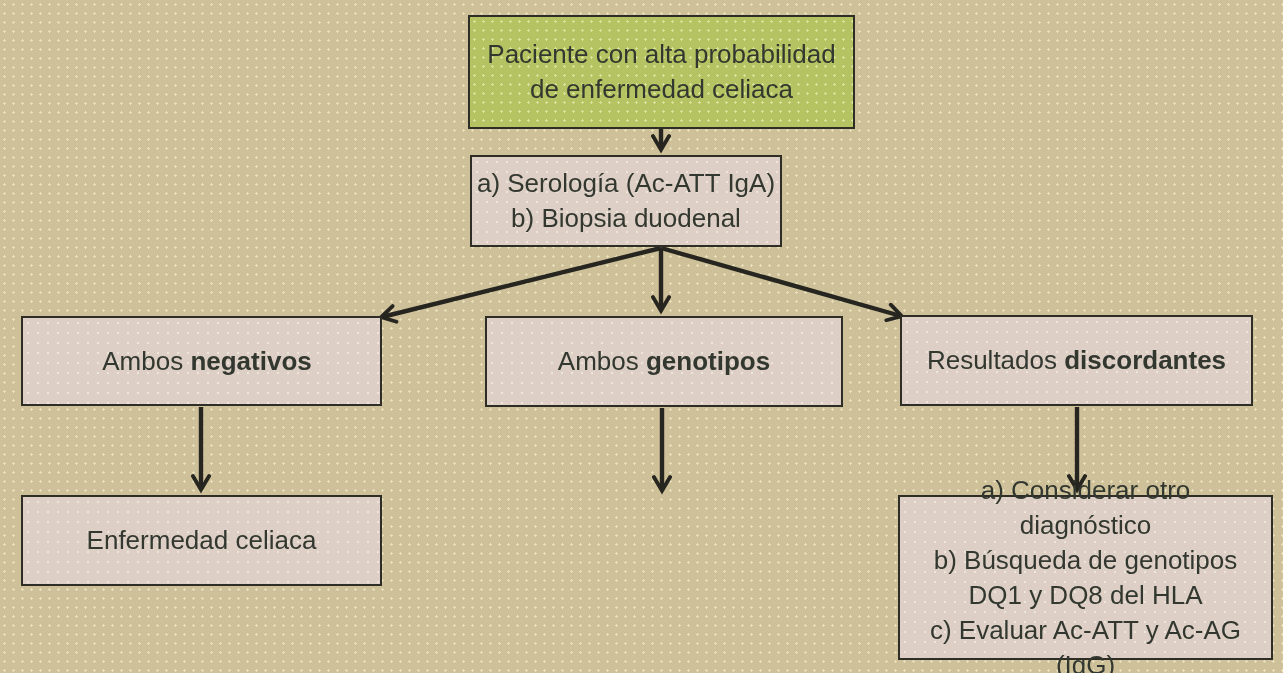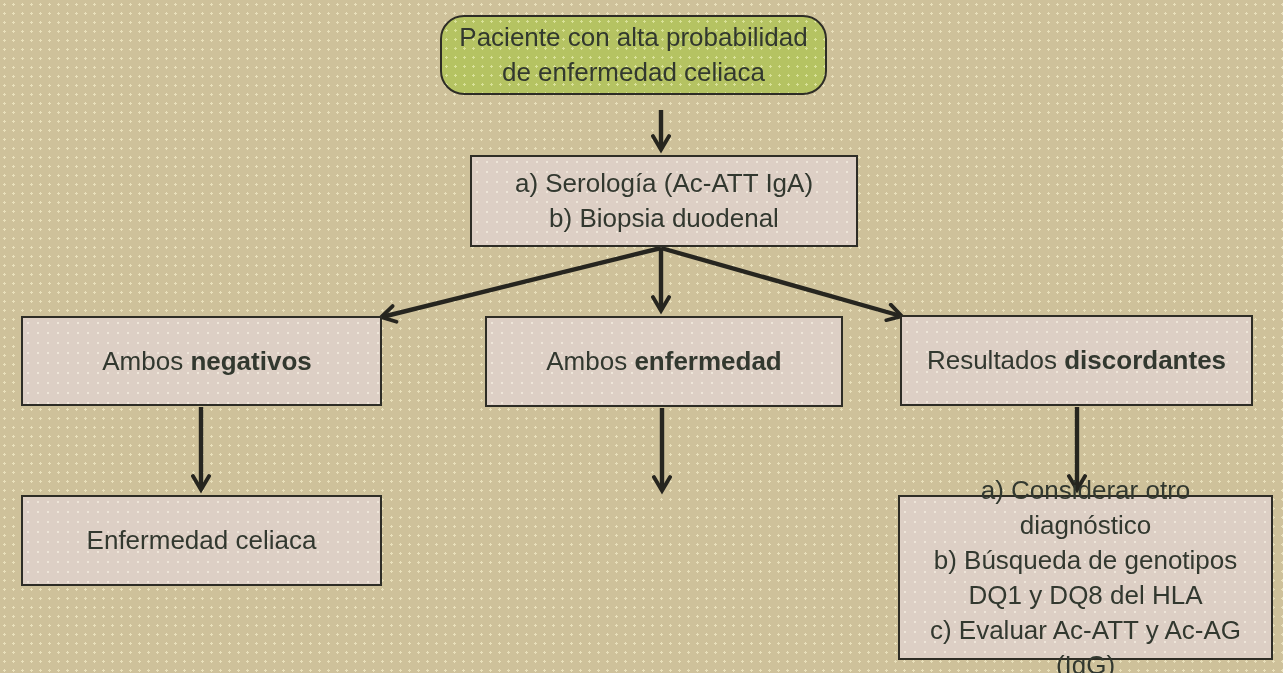--- a/index.html
+++ b/index.html
@@ -36,22 +36,22 @@
   }
   .node--green {
     background-color: #b5c362;
     background-image: radial-gradient(rgba(242, 247, 190, 0.6) 1px, rgba(0,0,0,0) 1.2px);
     background-size: 9px 9px;
   }
   .multiline { white-space: pre-line; }
   .bold { font-weight: bold; }
 
   
-  #node-start    { left: 440px; top: 15px;  width: 387px; height: 80px; border-radius: 24px; }
-  #node-tests    { left: 470px; top: 155px; width: 388px; height: 92px; }
+  #node-start    { left: 468px; top: 15px;  width: 387px; height: 114px; }
+  #node-tests    { left: 470px; top: 155px; width: 312px; height: 92px; }
   #node-neg      { left: 21px;  top: 316px; width: 361px; height: 90px; padding-left: 11px; }
   #node-pos      { left: 485px; top: 316px; width: 358px; height: 91px; }
   #node-disc     { left: 900px; top: 315px; width: 353px; height: 91px; }
   #node-out-neg  { left: 21px;  top: 495px; width: 361px; height: 91px; }
   #node-out-pos  { left: 485px; top: 496px; width: 358px; height: 91px; }
   #node-out-disc { left: 898px; top: 495px; width: 375px; height: 165px; padding: 6px 16px; }
 </style>
 </head>
 <body>
 
@@ -82,21 +82,21 @@
   <div id="node-tests" class="node">
     <div class="multiline">a) Serología (Ac-ATT IgA)
 b) Biopsia duodenal</div>
   </div>
 
   <div id="node-neg" class="node">
     <div><span>Ambos </span><span class="bold">negativos</span></div>
   </div>
 
   <div id="node-pos" class="node">
-    <div><span>Ambos </span><span class="bold">enfermedad</span></div>
+    <div><span>Ambos </span><span class="bold">genotipos</span></div>
   </div>
 
   <div id="node-disc" class="node">
     <div><span>Resultados </span><span class="bold">discordantes</span></div>
   </div>
 
   <div id="node-out-neg" class="node">
     <div class="multiline">Enfermedad celiaca</div>
   </div>
 

